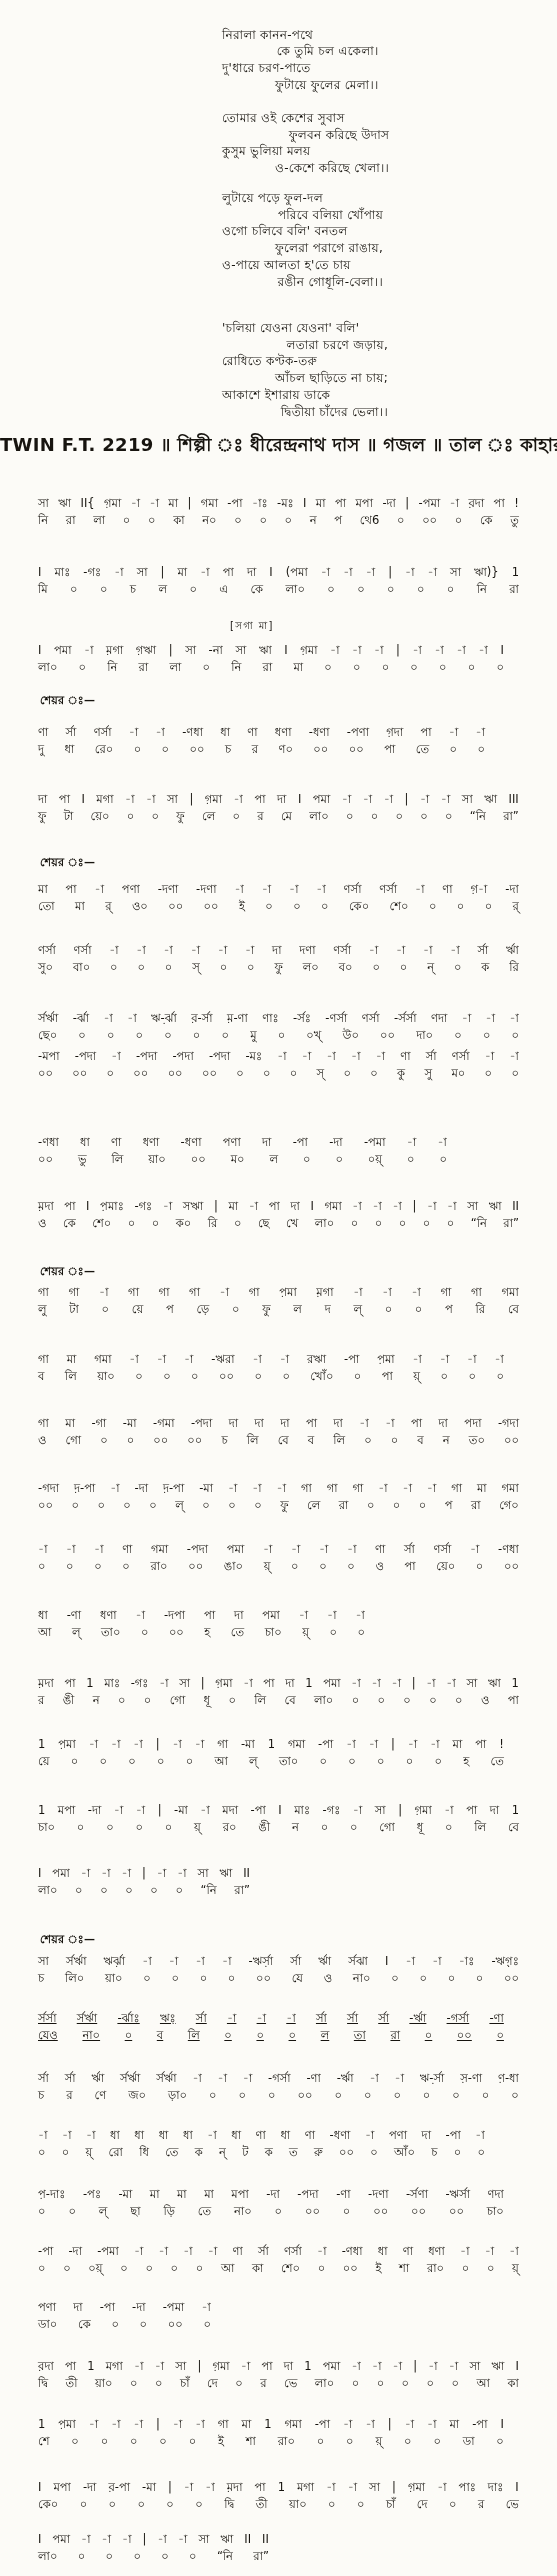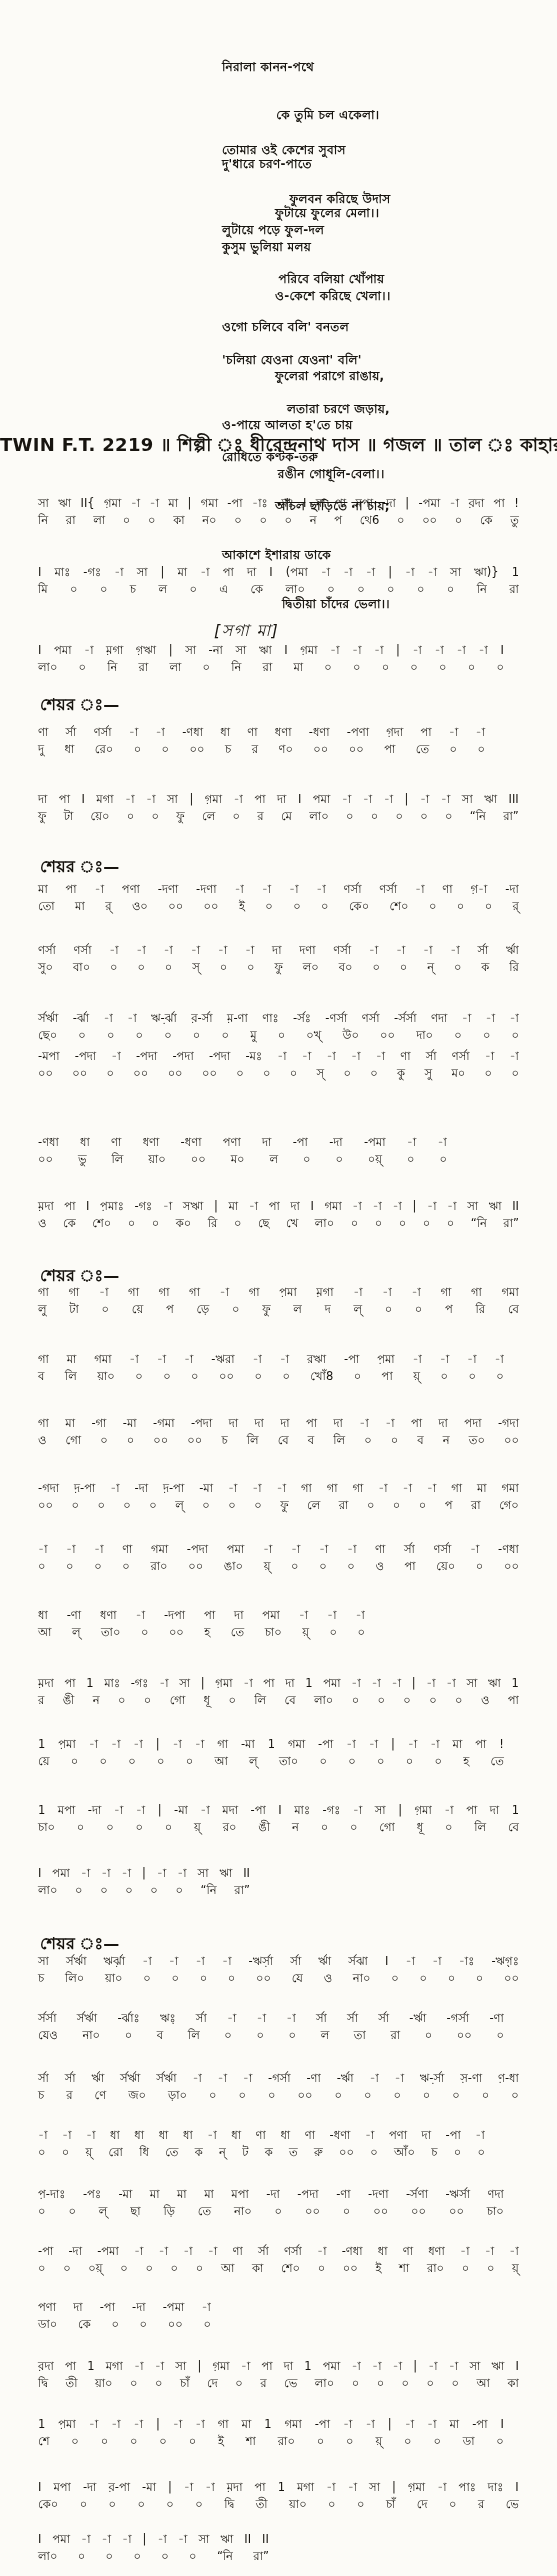--- a/index.html
+++ b/index.html
@@ -10,45 +10,45 @@
     margin:0 auto;
     background:#fcfbf7;
     color:#17140f;
     font-family:"DejaVu Sans","Liberation Sans",sans-serif;
     overflow:hidden;
   }
   
   .lyrics{position:absolute;left:222px;top:0;width:293px;}
   .stanza{position:absolute;left:0;}
   .lyric-line{
-    font-size:12px;font-weight:bold;line-height:16.7px;
-    white-space:nowrap;letter-spacing:0.3px;margin-top:32px;
+    font-size:12px;font-weight:normal;line-height:16.7px;
+    white-space:nowrap;letter-spacing:0.3px;
   }
   .lyric-line.indent{margin-left:53px;text-align:right;}
   
   .header-line{
     position:absolute;left:0;top:431px;width:100%;
     text-align:left;font-size:18px;font-weight:bold;
     letter-spacing:0.3px;white-space:nowrap;
   }
   
   .score-row{position:absolute;left:38px;}
   .score-line{
     display:flex;justify-content:space-between;
     font-size:11.5px;line-height:15.3px;white-space:nowrap;
   }
   .score-line.bols{margin-top:2.1px;}
   .tok{display:inline-block;}
   .score-heading{
     position:absolute;left:40px;
-    font-size:16px;font-weight:bold;letter-spacing:0.3px;
+    font-size:11px;font-weight:bold;letter-spacing:0.3px;
   }
   .score-center{
-    position:absolute;left:214px;
-    font-size:16px;letter-spacing:1.4px;font-style:italic;
+    position:absolute;left:230px;
+    font-size:10px;letter-spacing:1.4px;
   }
 </style>
 </head>
 <body>
 
 <div class="page">
   <div class="lyrics" id="lyrics">
       <div class="stanza" style="top: 26.5px;">
         <div class="lyric-line">নিরালা কানন-পথে</div>
         <div class="lyric-line indent">কে তুমি চল একেলা।</div>
@@ -595,21 +595,21 @@
         <div class="score-line bols">
           <span class="tok">ব</span>
           <span class="tok">লি</span>
           <span class="tok">য়া০</span>
           <span class="tok">০</span>
           <span class="tok">০</span>
           <span class="tok">০</span>
           <span class="tok">০০</span>
           <span class="tok">০</span>
           <span class="tok">০</span>
-          <span class="tok">খোঁ8</span>
+          <span class="tok">খোঁ০</span>
           <span class="tok">০</span>
           <span class="tok">পা</span>
           <span class="tok">য়্</span>
           <span class="tok">০</span>
           <span class="tok">০</span>
           <span class="tok">০</span>
         </div>
       </div>
       <div class="score-row" style="top: 1416px; width: 481px;">
         <div class="score-line notes">
@@ -949,21 +949,21 @@
           <span class="tok">যে</span>
           <span class="tok">ও</span>
           <span class="tok">না০</span>
           <span class="tok">০</span>
           <span class="tok">০</span>
           <span class="tok">০</span>
           <span class="tok">০</span>
           <span class="tok">০০</span>
         </div>
       </div>
-      <div class="score-row" style="top: 2011px; width: 466px;">
+      <div class="score-row" style="top: 2011px; width: 466px; text-decoration: underline;">
         <div class="score-line notes">
           <span class="tok">র্সর্সা</span>
           <span class="tok">র্সর্ঋা</span>
           <span class="tok">-র্ঝাঃ</span>
           <span class="tok">ঋ়ঃ</span>
           <span class="tok">র্সা</span>
           <span class="tok">-া</span>
           <span class="tok">-া</span>
           <span class="tok">-া</span>
           <span class="tok">র্সা</span>

